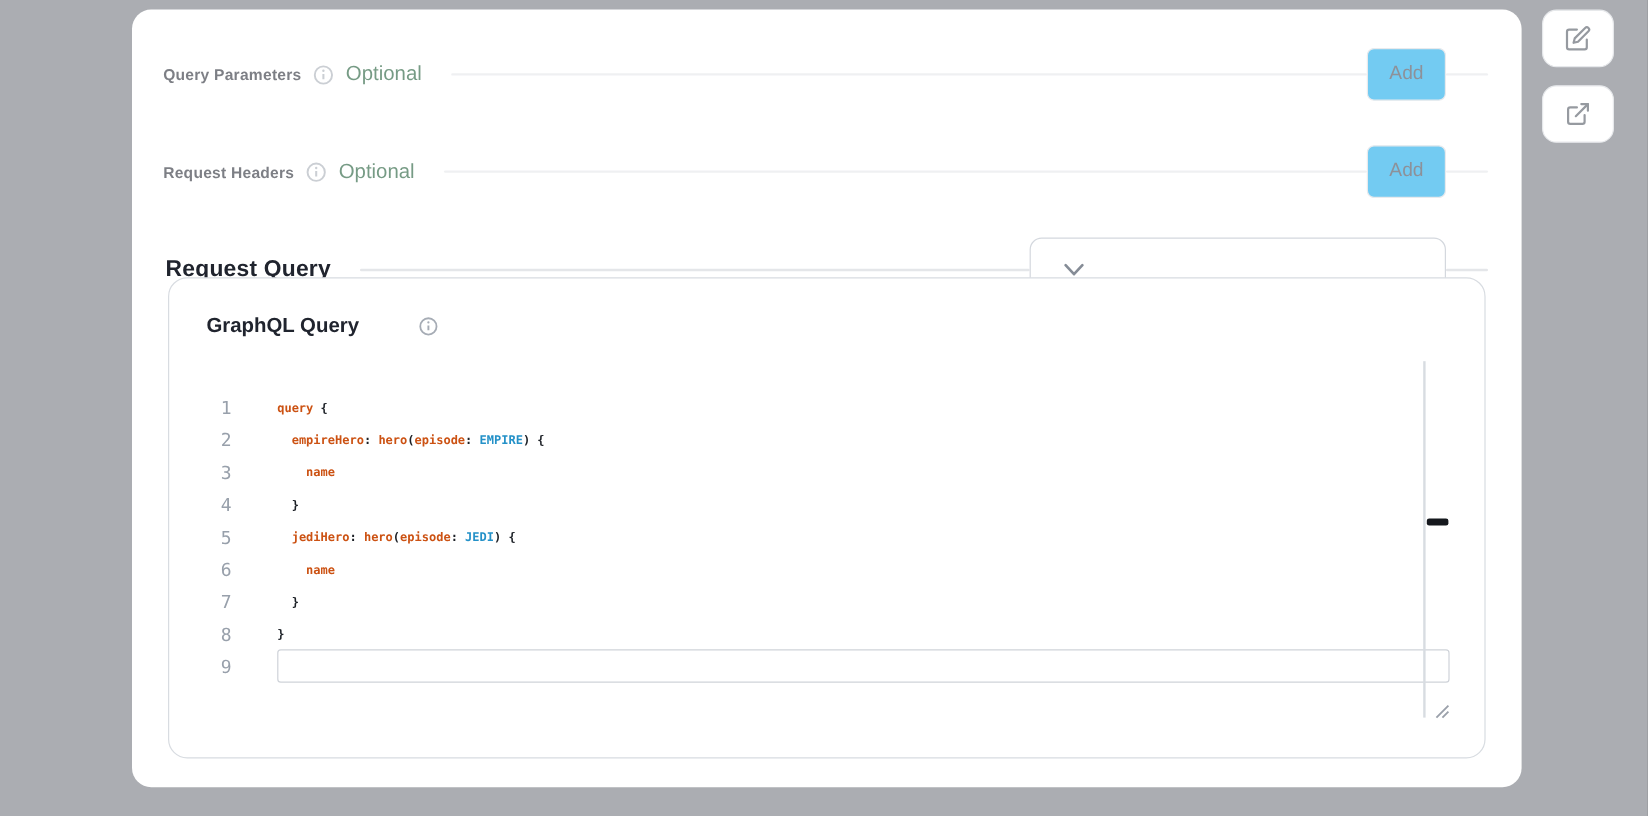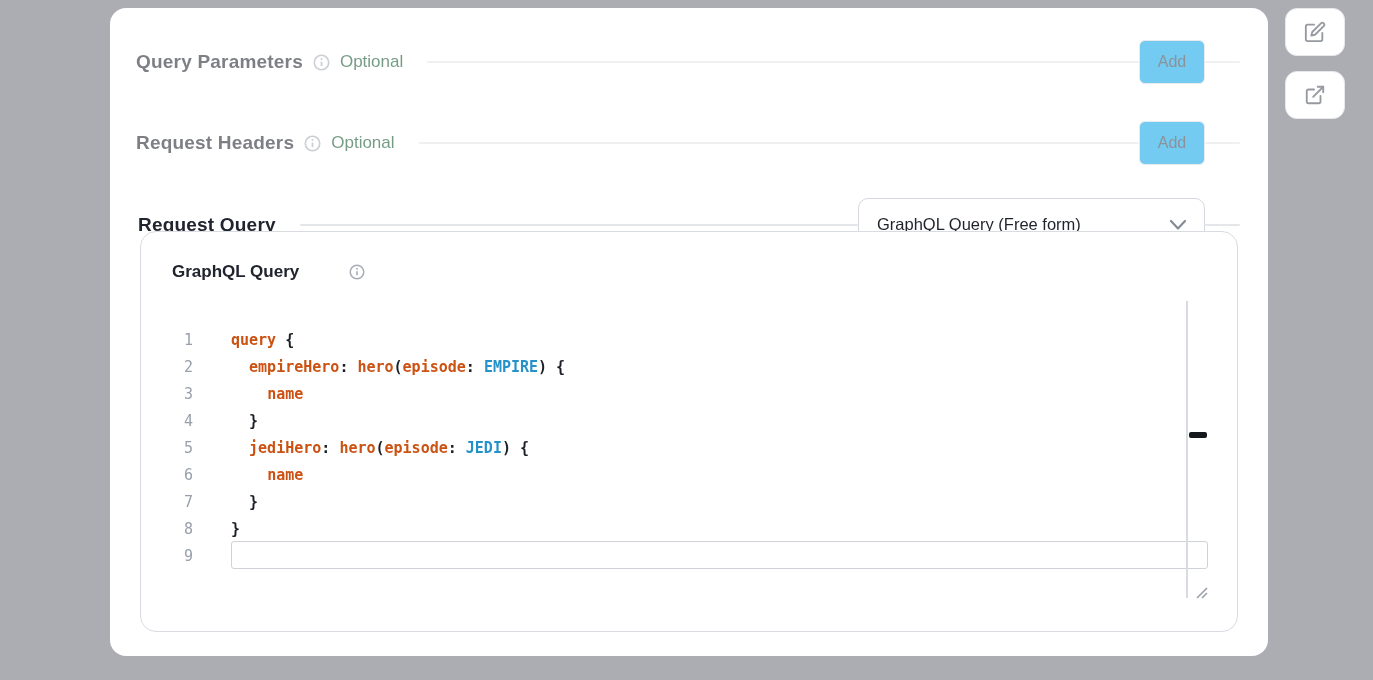--- a/index.html
+++ b/index.html
@@ -5,21 +5,21 @@
   html,body{margin:0;padding:0;}
   body{font-family:"Liberation Sans", sans-serif; background:#555;}
   .page{position:relative; width:1373px; height:680px; background:#6f737b; overflow:hidden;}
 
   
   .card{position:absolute; left:110px; top:8px; width:1158px; height:648px;
         background:#ffffff; border-radius:16px;}
 
   
   .sec-row{position:absolute; left:26px; right:28px; display:flex; align-items:center; height:44px;}
-  .sec-title{font-size:19px; font-weight:700; color:#20242e; letter-spacing:.2px; white-space:nowrap;}
+  .sec-title{font-size:13px; font-weight:700; color:#20242e; letter-spacing:.2px; white-space:nowrap;}
   .sec-title.big{font-size:19px;}
   .info-icon{margin-left:10px; display:inline-flex; flex:0 0 auto;}
   .optional{margin-left:10px; font-size:17px; color:#14532d; white-space:nowrap;}
   .rule{height:2px; background:#e4e6e9; flex:1 1 auto; margin-left:24px; border-radius:1px;}
   .rule.stub{flex:0 0 35px; margin-left:0;}
   .add-btn{flex:0 0 auto; margin-left:0; width:66px; height:44px; background:#0ea5e9;
            border:1px solid #d8dbe0; border-radius:6px; font-size:16px; color:#3c4350;
            font-family:"Liberation Sans", sans-serif; cursor:pointer;}
 
   
@@ -34,21 +34,21 @@
   .editor-box{position:absolute; left:30px; top:223px; width:1098px; height:401px; box-sizing:border-box;
               border:1.5px solid #d8dce1; border-radius:16px; background:#fff;}
   .editor-label-row{position:absolute; left:31px; top:30px; display:flex; align-items:center;gap:40px;}
   .editor-label{font-size:17px; font-weight:700; color:#20242e;}
 
   .gutter{position:absolute; left:18px; top:95px; width:34px; text-align:right;}
   .ln{height:27px; line-height:27px; font-family:"DejaVu Sans Mono", monospace; font-size:15px;
       color:var(--c-line_number,#98a0ab);}
   .code-area{position:absolute; left:90px; top:95px; right:60px; cursor:text;}
   .code-line{height:27px; line-height:27px; white-space:pre; font-family:"DejaVu Sans Mono", monospace;
-             font-size:15px; font-weight:600;}
+             font-size:10px; font-weight:600;}
   .tok-kw{color:var(--c-keyword,#cc5213);}
   .tok-id{color:var(--c-identifier,#cc5213);}
   .tok-en{color:var(--c-enum,#2491c8);}
   .tok-pn{color:var(--c-punctuation,#1c2026);}
 
   .cursor-line-box{position:absolute; left:90px; top:309px; width:977px; height:28px; box-sizing:border-box;
                    border:1.5px solid #cfd3d9; border-radius:3px;}
   .editor-divider{position:absolute; left:1045px; top:69px; width:1.5px; height:297px; background:#d8dce1;}
   .scroll-thumb{position:absolute; left:1048px; top:200px; width:18px; height:6px; background:#15181d; border-radius:2px;}
   .resize-grip{position:absolute; left:1052px; top:352px; width:16px; height:16px; cursor:nwse-resize;}
@@ -99,21 +99,20 @@
       <span class="optional">Optional</span>
       <span class="rule"></span>
       <button class="add-btn">Add</button>
       <span class="rule stub"></span>
     </div>
 
     <div class="body-row">
       <span class="sec-title big">Request Query</span>
       <span class="rule"></span>
       <div class="dropdown">
-        <span class="dd-value">GraphQL Query (Free form)</span>
         <span class="chev">
           <svg width="20" height="12" viewBox="0 0 20 12">
               <polyline points="3,2 10,9.5 17,2" fill="none" stroke="#858c96" stroke-width="2.2" stroke-linecap="round" stroke-linejoin="round"></polyline>
             </svg>
         </span>
       </div>
       <span class="rule stub"></span>
     </div>
 
     <div class="editor-box">

